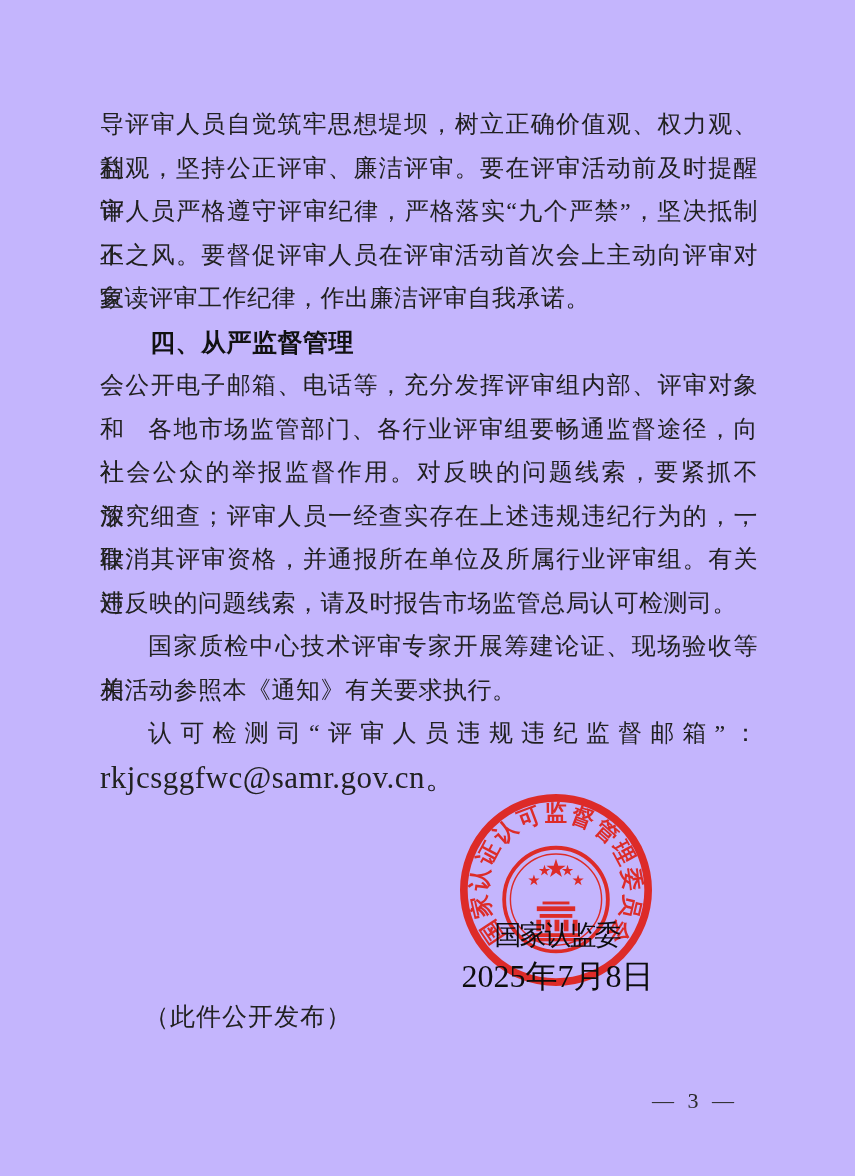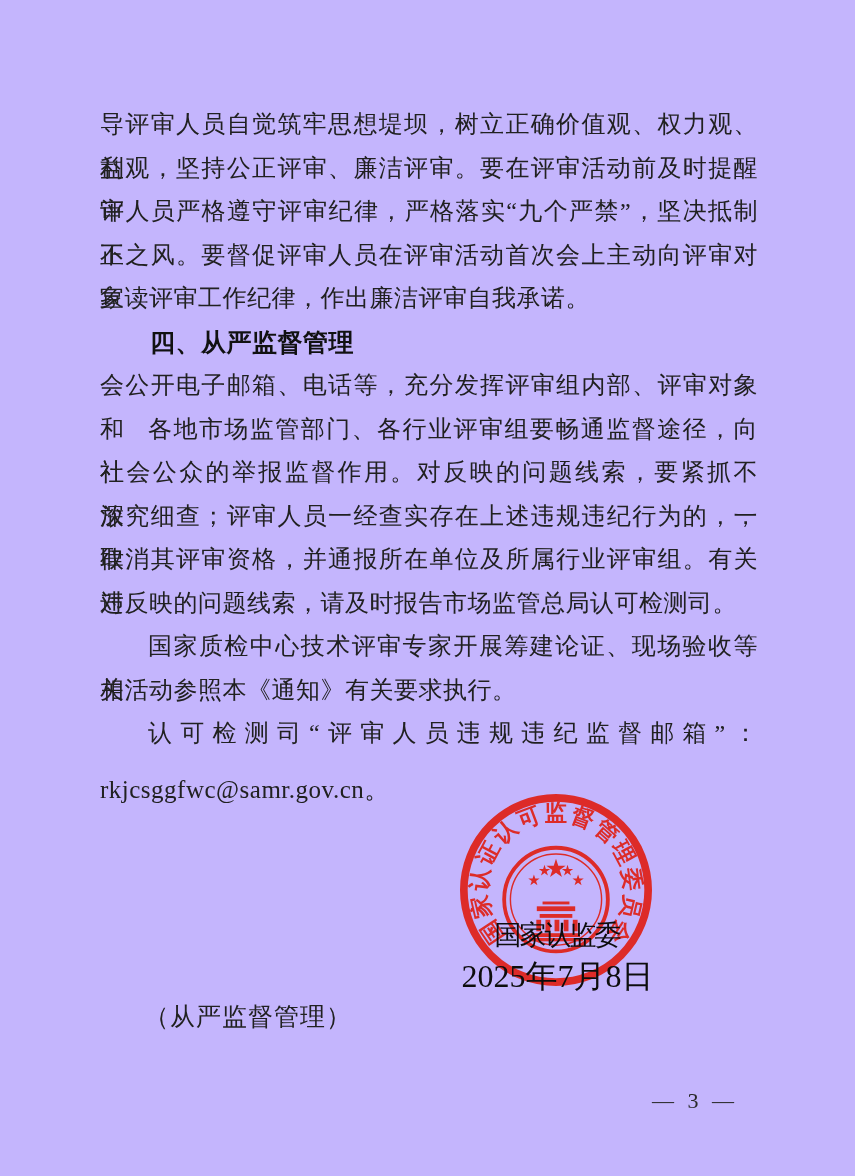--- a/index.html
+++ b/index.html
@@ -30,21 +30,21 @@
     text-align-last: justify;
     text-justify: inter-character;
   }
   .ind { text-indent: 2em; }
   .heading {
     font-family: "Liberation Sans", "DejaVu Sans", sans-serif;
     font-weight: 700;
     font-size: 25px;
     color: #111;
   }
-  .email-line { font-size: 25px; letter-spacing: 0.5px; margin-top: 12px; }
+  .email-line { font-size: 31px; letter-spacing: 0.5px; }
   .seal-wrap {
     position: absolute;
     left: 460px;
     top: 794px;
     width: 192px;
     height: 192px;
     opacity: 0.93;
   }
   .seal-issuer {
     position: absolute;
@@ -146,17 +146,17 @@
         <rect x="75" y="145" width="50" height="4"></rect>
         <rect x="72" y="150" width="56" height="3.5"></rect>
       </g>
     </svg>
   </div>
 
   <div class="seal-issuer">国家认监委</div>
 
   <div class="seal-date">2025年7月8日</div>
 
-  <div class="publish-note">（从严监督管理）</div>
+  <div class="publish-note">（此件公开发布）</div>
 
   <div class="page-number">— 3 —</div>
 
 </div>
 
 </body></html>

